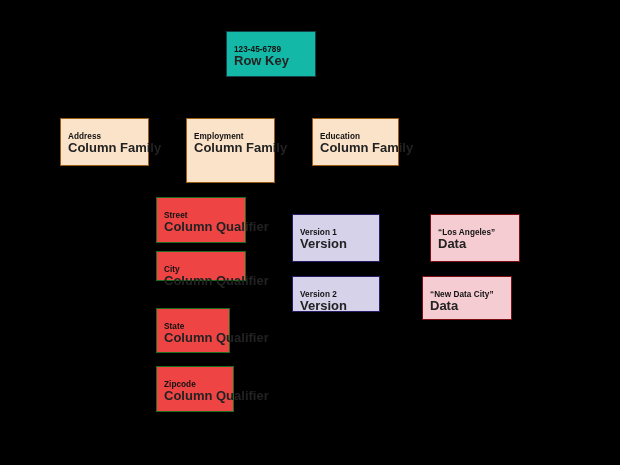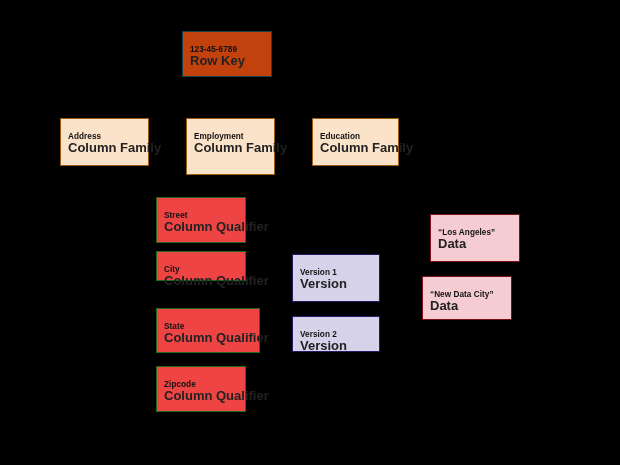--- a/index.html
+++ b/index.html
@@ -52,24 +52,24 @@
     position: absolute;
     left: 7px;
     top: 24px;
     font-size: 13px;
     font-weight: bold;
     color: #222222;
     white-space: nowrap;
     line-height: 10px;
   }
   
-  .t-rowkey   { background: #c2410c; border-color: #14424a; }
+  .t-rowkey   { background: #14b8a6; border-color: #14424a; margin-left: 44px; }
   .t-family   { background: #fae3c8; border-color: #9a5b15; }
   .t-qualifier{ background: #ef4444; border-color: #1d6b1d; }
-  .t-version  { background: #d5d2ea; border-color: #241c64; margin-top: 40px; }
+  .t-version  { background: #d5d2ea; border-color: #241c64; }
   .t-data     { background: #f5ccd1; border-color: #7b0e14; }
 </style>
 </head>
 <body>
 
 <div id="canvas">
   <svg id="edge-layer" width="620" height="465" viewBox="0 0 620 465">
       <path d="M 227 77 L 227 97.5 L 104.5 97.5 L 104.5 118" stroke="#000000" stroke-width="1" fill="none"></path>
       <path d="M 227 77 L 227 97.5 L 230.5 97.5 L 230.5 118" stroke="#000000" stroke-width="1" fill="none"></path>
       <path d="M 227 77 L 227 97.5 L 355.5 97.5 L 355.5 118" stroke="#000000" stroke-width="1" fill="none"></path>
@@ -84,41 +84,41 @@
     </svg>
   <div id="node-layer">
       <div class="node t-rowkey" style="left: 182px; top: 31px; width: 90px; height: 46px;">
         <div class="title">123-45-6789</div>
         <div class="subtitle">Row Key</div>
       </div>
       <div class="node t-family" style="left: 60px; top: 118px; width: 89px; height: 48px; padding-left: 24px;">
         <div class="title">Address</div>
         <div class="subtitle">Column Family</div>
       </div>
-      <div class="node t-family" style="left: 186px; top: 118px; width: 89px; height: 57px;">
+      <div class="node t-family" style="left: 186px; top: 118px; width: 89px; height: 65px;">
         <div class="title">Employment</div>
         <div class="subtitle">Column Family</div>
       </div>
       <div class="node t-family" style="left: 312px; top: 118px; width: 87px; height: 48px; padding-left: 47px;">
         <div class="title">Education</div>
         <div class="subtitle">Column Family</div>
       </div>
       <div class="node t-qualifier" style="left: 156px; top: 197px; width: 90px; height: 46px;">
         <div class="title">Street</div>
         <div class="subtitle">Column Qualifier</div>
       </div>
       <div class="node t-qualifier" style="left: 156px; top: 251px; width: 90px; height: 30px;">
         <div class="title">City</div>
         <div class="subtitle">Column Qualifier</div>
       </div>
-      <div class="node t-qualifier" style="left: 156px; top: 308px; width: 104px; height: 45px;">
+      <div class="node t-qualifier" style="left: 156px; top: 308px; width: 74px; height: 45px;">
         <div class="title">State</div>
         <div class="subtitle">Column Qualifier</div>
       </div>
-      <div class="node t-qualifier" style="left: 156px; top: 366px; width: 90px; height: 46px;">
+      <div class="node t-qualifier" style="left: 156px; top: 366px; width: 78px; height: 46px;">
         <div class="title">Zipcode</div>
         <div class="subtitle">Column Qualifier</div>
       </div>
       <div class="node t-version" style="left: 292px; top: 214px; width: 88px; height: 48px;">
         <div class="title">Version 1</div>
         <div class="subtitle">Version</div>
       </div>
       <div class="node t-version" style="left: 292px; top: 276px; width: 88px; height: 36px;">
         <div class="title">Version 2</div>
         <div class="subtitle">Version</div>

